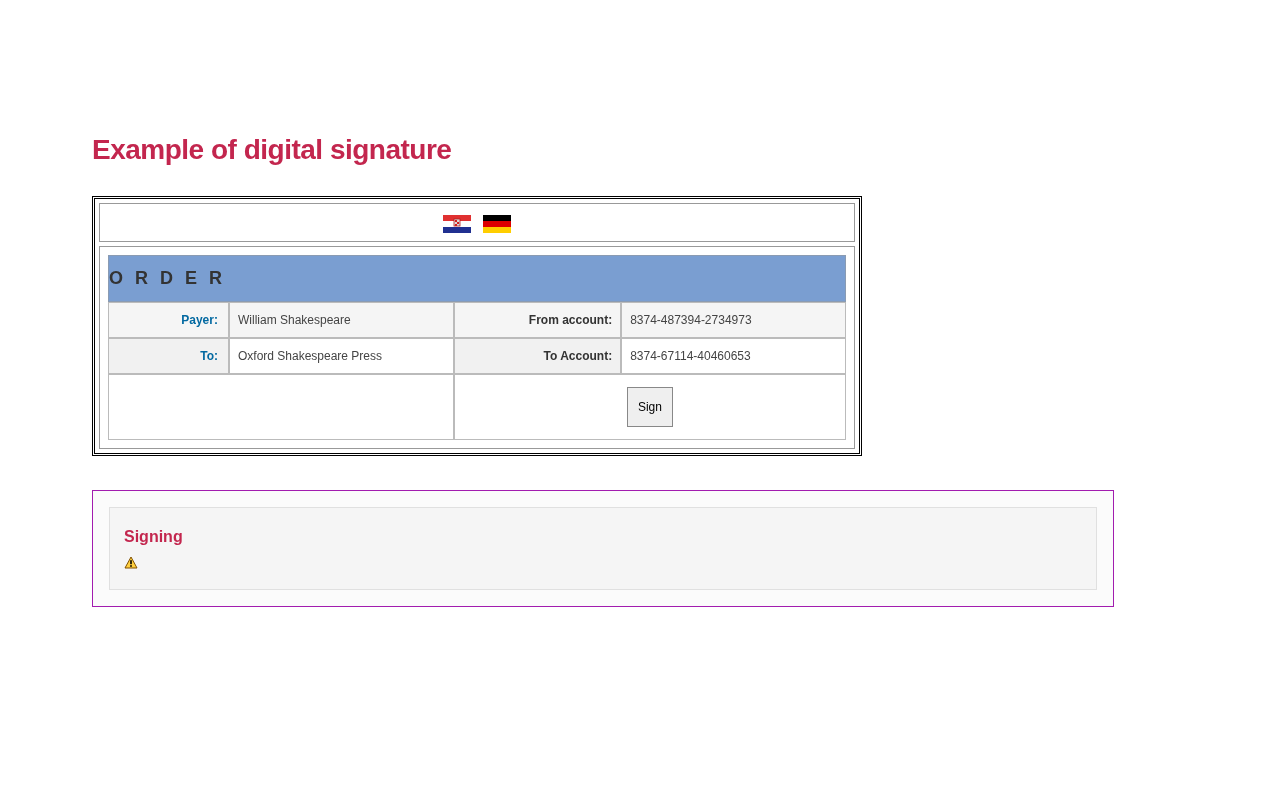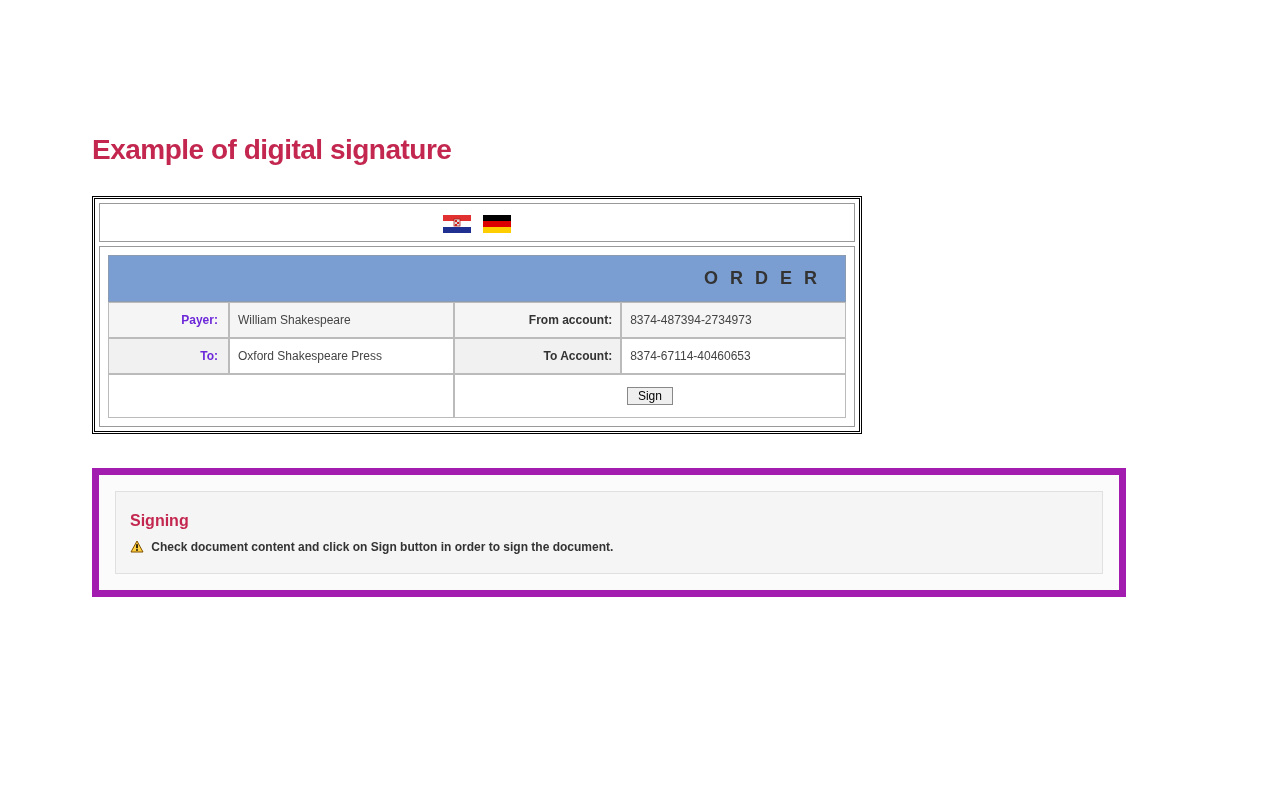--- a/index.html
+++ b/index.html
@@ -48,35 +48,35 @@
       border-spacing: 0;
       font-size: 12px;
     }
     table.order-table th.title-bar {
       background: #7a9ed1;
       border: 1px solid #8a9bb2;
       color: #333;
       font-weight: bold;
       font-size: 18px;
       letter-spacing: 12px;
-      text-align: right;
-      padding: 12px 16px;
+      text-align: left;
+      padding: 12px 0;
     }
     table.order-table td {
       border: 1px solid #bbb;
       padding: 10px 8px;
       vertical-align: middle;
       color: #444;
     }
     table.order-table td.label {
       background: #f1f1f1;
       font-weight: bold;
       text-align: right;
       padding-right: 10px;
-      color: #6d28d9;
+      color: #0369a1;
       width: 100px;
     }
     table.order-table td.labelR {
       background: #f1f1f1;
       font-weight: bold;
       text-align: right;
       color: #333;
       width: 148px;
     }
     table.order-table tr.shade td {
@@ -90,28 +90,28 @@
       margin-left: 29px;
     }
     table.order-table td.action-cell {
       text-align: center;
       padding: 12px;
       background: #fff;
     }
     button.sign-btn {
       font-family: Verdana, Geneva, sans-serif;
       font-size: 12px;
-      padding: 1px 10px;
+      padding: 12px 10px;
       border: 1px solid #888;
       background: #efefef;
       cursor: pointer;
     }
     .signing-box {
       margin-top: 34px;
-      border: 7px solid #a21caf;
+      border: 1px solid #a21caf;
       width: 988px;
       background: #fbfbfb;
       padding: 16px;
     }
     .signing-inner {
       border: 1px solid #e0e0e0;
       background: #f5f5f5;
       padding: 16px 14px 18px 14px;
     }
     .signing-inner h2 {
@@ -197,18 +197,17 @@
     <div class="signing-inner">
       <h2>Signing</h2>
       <div class="signing-msg">
         <span class="warn-icon">
           <svg width="14" height="14" viewBox="0 0 14 14">
             <polygon points="7,1 13,12 1,12" fill="#ffd040" stroke="#805000" stroke-width="1"></polygon>
             <rect x="6.2" y="4.2" width="1.6" height="4" fill="#000"></rect>
             <rect x="6.2" y="9.2" width="1.6" height="1.6" fill="#000"></rect>
           </svg>
         </span>
-        <span>Check document content and click on Sign button in order to sign the document.</span>
       </div>
     </div>
   </div>
 
 </div>
 
 </body></html>

